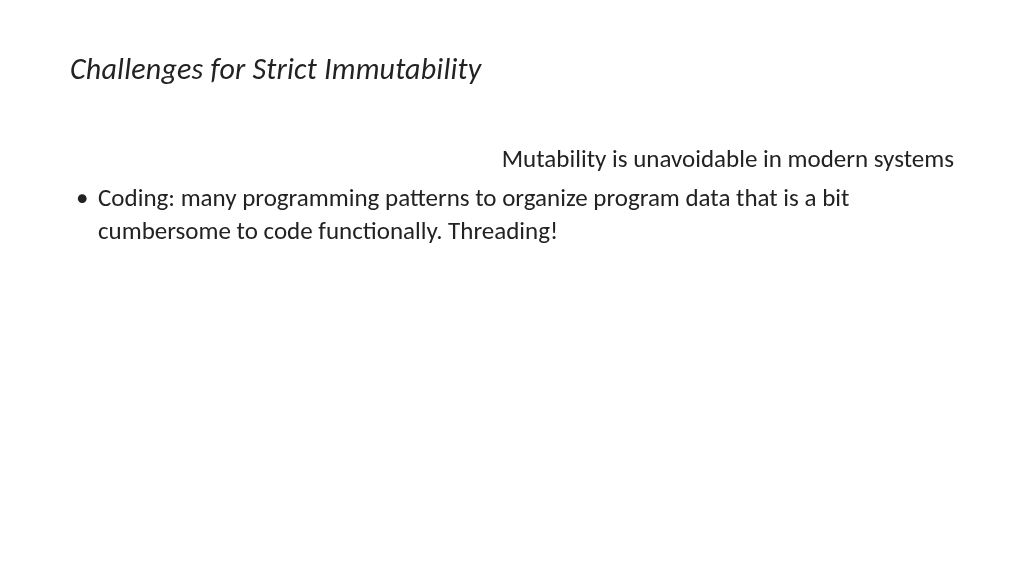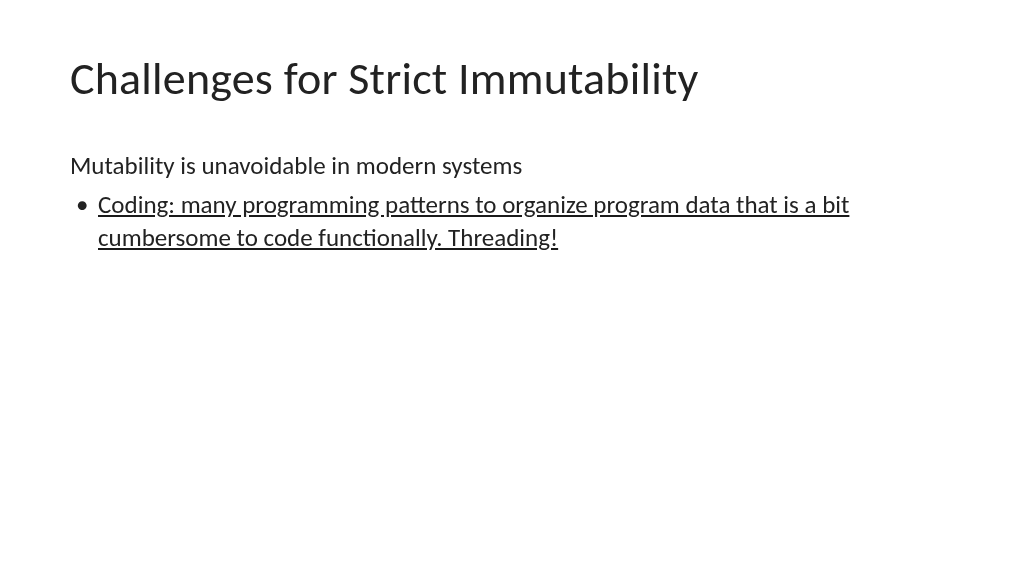--- a/index.html
+++ b/index.html
@@ -10,36 +10,37 @@
     body {
       width: 1024px;
       height: 576px;
       background: #ffffff;
       font-family: Calibri, "Segoe UI", Arial, sans-serif;
       color: #1a1a1a;
       padding: 50px 70px 40px 70px;
       overflow: hidden;
     }
     .title {
-      font-size: 46px;
+      font-size: 30px;
       font-weight: 400;
       color: #222222;
-      margin-bottom: 44px;
+      margin-bottom: 56px;
       letter-spacing: 0.2px;
+      font-style: italic;
     }
     .subtitle {
       font-size: 25px;
       font-weight: 400;
       color: #222222;
       margin-bottom: 8px;
+      text-align: right;
     }
     .bullets {
       list-style: none;
       padding-left: 0;
-      text-decoration: underline;
     }
     .bullets li {
       font-size: 25px;
       font-weight: 400;
       color: #222222;
       line-height: 1.3;
       margin-bottom: 10px;
       padding-left: 28px;
       position: relative;
     }

